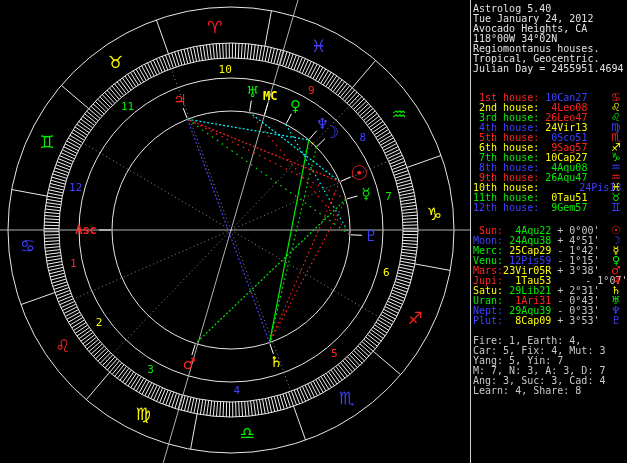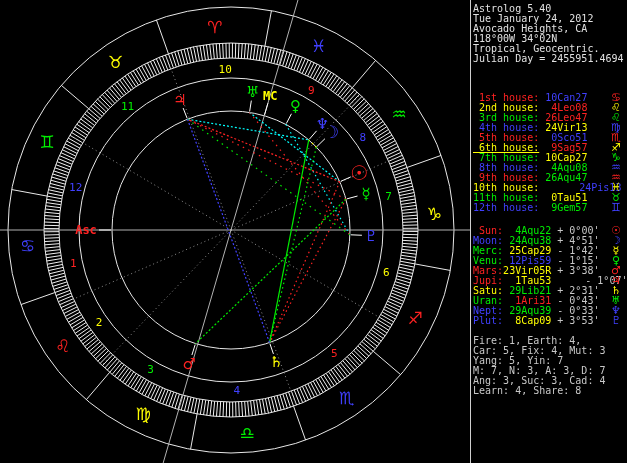--- a/index.html
+++ b/index.html
@@ -471,30 +471,31 @@
       <line x1="267.8998276933253" y1="103.26246524331118" x2="264.54529790302297" y2="114.78405931210108" stroke="#ffffff" stroke-width="1"></line>
       <text x="270.13618088686013" y="95.5814025307846" fill="#ffff00" font-size="12" text-anchor="middle" dominant-baseline="central" class="mono" font-weight="bold">MC</text>
     </svg>
   <div class="separator"></div>
   <div class="panel">
     <div class="blk" style="top:4px">
       <div class="hline">Astrolog 5.40</div>
       <div class="hline">Tue January 24, 2012</div>
       <div class="hline">Avocado Heights, CA</div>
       <div class="hline">118°00W 34°02N</div>
+      <div class="hline">Regiomontanus houses.</div>
       <div class="hline">Tropical, Geocentric.</div>
       <div class="hline">Julian Day = 2455951.4694</div>
     </div>
     <div class="blk" id="houses" style="top:93px">
         <div class="trow"><span style="color: rgb(255, 34, 34);"> 1st house:</span><span style="color: rgb(64, 64, 255);"> 10Can27</span><span class="glyph" style="color: rgb(255, 34, 34);">♋</span></div>
         <div class="trow"><span style="color: rgb(255, 255, 0);"> 2nd house:</span><span style="color: rgb(255, 34, 34);">  4Leo08</span><span class="glyph" style="color: rgb(255, 255, 0);">♌</span></div>
         <div class="trow"><span style="color: rgb(0, 238, 0);"> 3rd house:</span><span style="color: rgb(255, 34, 34);"> 26Leo47</span><span class="glyph" style="color: rgb(0, 238, 0);">♌</span></div>
         <div class="trow"><span style="color: rgb(64, 64, 255);"> 4th house:</span><span style="color: rgb(255, 255, 0);"> 24Vir13</span><span class="glyph" style="color: rgb(64, 64, 255);">♍</span></div>
         <div class="trow"><span style="color: rgb(255, 34, 34);"> 5th house:</span><span style="color: rgb(64, 64, 255);">  0Sco51</span><span class="glyph" style="color: rgb(255, 34, 34);">♏</span></div>
-        <div class="trow"><span style="color: rgb(255, 255, 0); text-decoration: underline;"> 6th house:</span><span style="color: rgb(255, 34, 34);">  9Sag57</span><span class="glyph" style="color: rgb(255, 255, 0);">♐</span></div>
+        <div class="trow"><span style="color: rgb(255, 255, 0);"> 6th house:</span><span style="color: rgb(255, 34, 34);">  9Sag57</span><span class="glyph" style="color: rgb(255, 255, 0);">♐</span></div>
         <div class="trow"><span style="color: rgb(0, 238, 0);"> 7th house:</span><span style="color: rgb(255, 255, 0);"> 10Cap27</span><span class="glyph" style="color: rgb(0, 238, 0);">♑</span></div>
         <div class="trow"><span style="color: rgb(64, 64, 255);"> 8th house:</span><span style="color: rgb(0, 238, 0);">  4Aqu08</span><span class="glyph" style="color: rgb(64, 64, 255);">♒</span></div>
         <div class="trow"><span style="color: rgb(255, 34, 34);"> 9th house:</span><span style="color: rgb(0, 238, 0);"> 26Aqu47</span><span class="glyph" style="color: rgb(255, 34, 34);">♒</span></div>
         <div class="trow"><span style="color: rgb(255, 255, 0);">10th house:</span><span style="color: rgb(64, 64, 255); margin-left: 34px;"> 24Pis13</span><span class="glyph" style="color: rgb(255, 255, 0);">♓</span></div>
         <div class="trow"><span style="color: rgb(0, 238, 0);">11th house:</span><span style="color: rgb(255, 255, 0);">  0Tau51</span><span class="glyph" style="color: rgb(0, 238, 0);">♉</span></div>
         <div class="trow"><span style="color: rgb(64, 64, 255);">12th house:</span><span style="color: rgb(0, 238, 0);">  9Gem57</span><span class="glyph" style="color: rgb(64, 64, 255);">♊</span></div>
       </div>
     <div class="blk" id="planets" style="top:226px">
         <div class="trow"><span style="color: rgb(255, 34, 34);"> Sun:</span><span style="color: rgb(0, 238, 0);">  4Aqu22</span><span style="color: rgb(200, 200, 200);"> + 0°00'</span><span class="glyph" style="color: rgb(255, 34, 34);">☉</span></div>
         <div class="trow"><span style="color: rgb(64, 64, 255);">Moon:</span><span style="color: rgb(0, 238, 0);"> 24Aqu38</span><span style="color: rgb(200, 200, 200);"> + 4°51'</span><span class="glyph" style="color: rgb(64, 64, 255);">☽</span></div>

